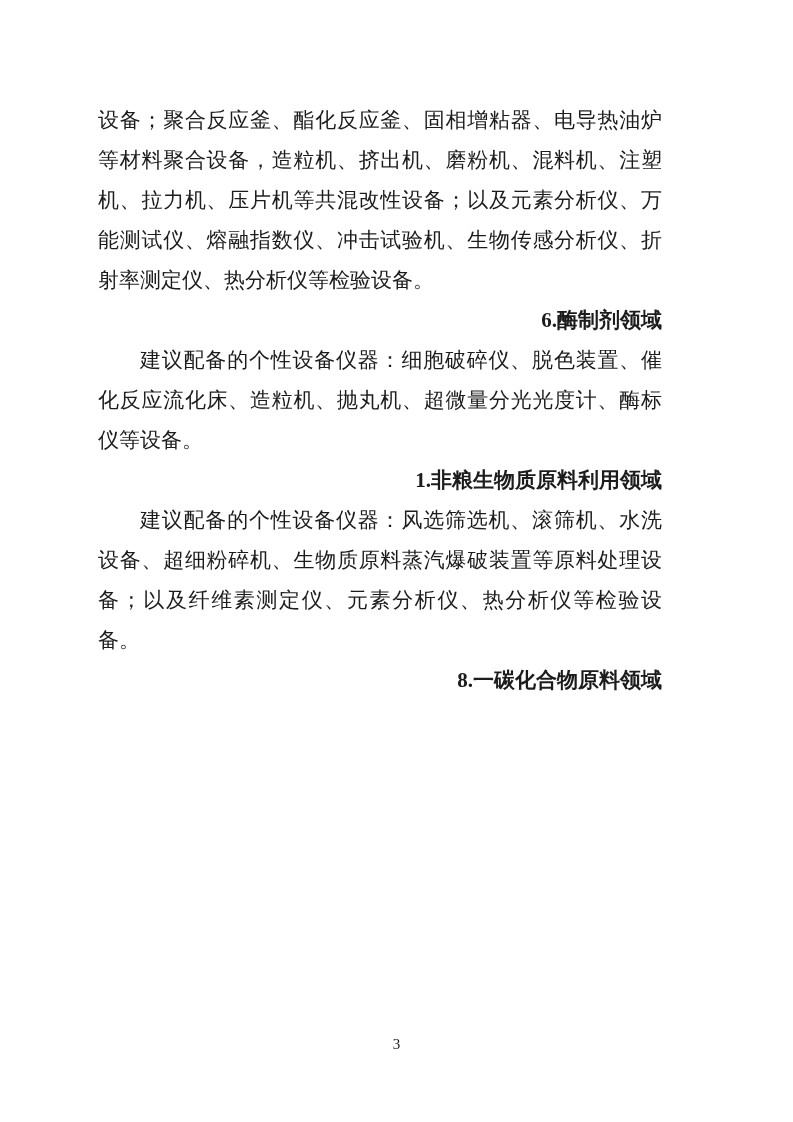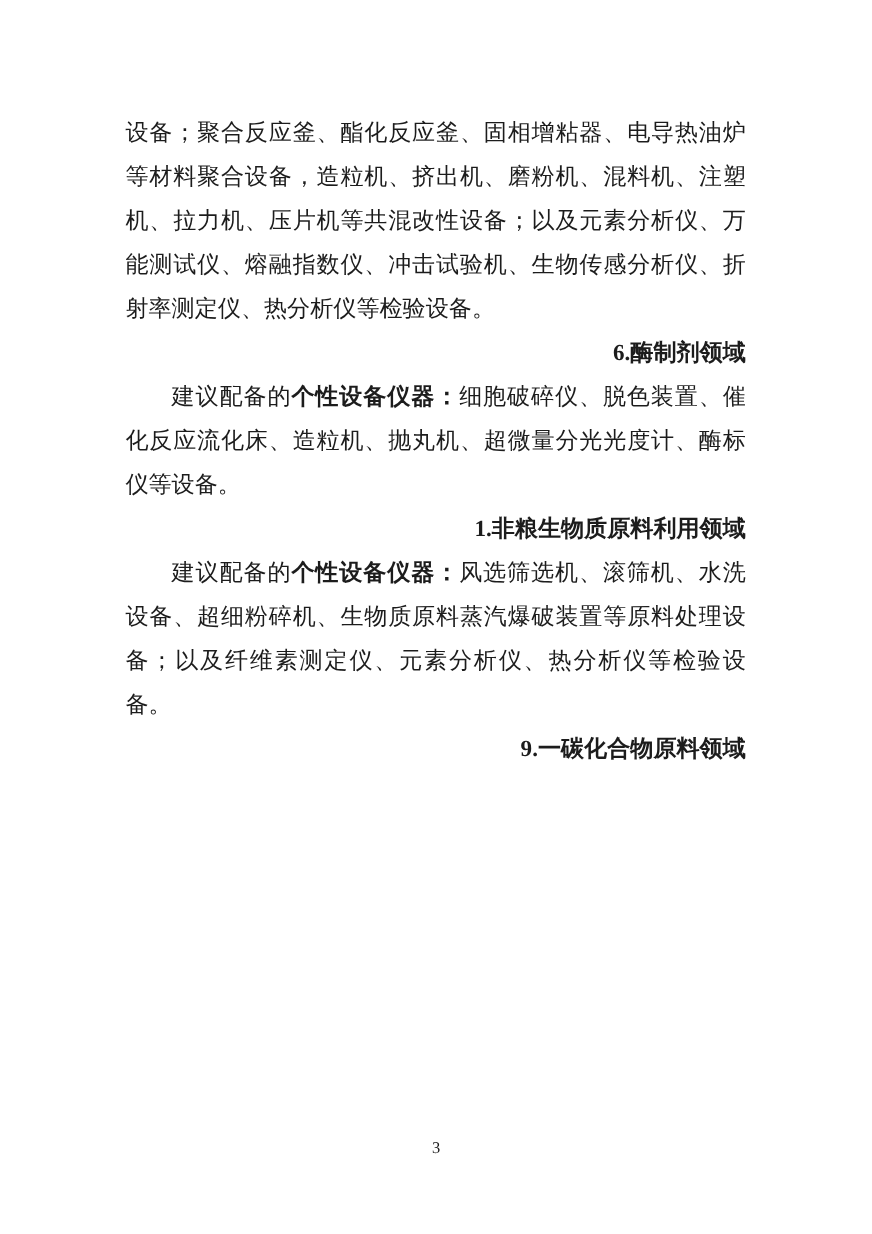--- a/index.html
+++ b/index.html
@@ -15,21 +15,21 @@
     color: #1c1c1c;
     overflow: hidden;
   }
   .page {
     position: absolute;
     inset: 0;
     background: #ffffff;
   }
   .text-block {
     position: absolute;
-    left: 114px;
+    left: 98px;
     top: 100px;
     width: 564px;
     font-size: 21px;
     line-height: 40px;
   }
   .text-block p {
     margin: 0;
     padding: 0;
   }
   p.para {
@@ -38,21 +38,21 @@
   }
   p.para.indent {
     text-indent: 2em;
   }
   p.heading {
     font-weight: bold;
     text-indent: 2em;
     text-align: right;
   }
   .seg-bold {
-    font-weight: bold;
+    font-weight: normal;
     margin-top: 36px;
   }
   .page-number {
     position: absolute;
     top: 1033px;
     left: 0;
     width: 100%;
     text-align: center;
     font-size: 15px;
     line-height: 22px;
@@ -62,16 +62,16 @@
 </head>
 <body>
 
 <div class="page">
   <div class="text-block" id="text-block">
       <p class="para"><span class="seg-regular">设备；聚合反应釜、酯化反应釜、固相增粘器、电导热油炉等材料聚合设备，造粒机、挤出机、磨粉机、混料机、注塑机、拉力机、压片机等共混改性设备；以及元素分析仪、万能测试仪、熔融指数仪、冲击试验机、生物传感分析仪、折射率测定仪、热分析仪等检验设备。</span></p>
       <p class="heading"><span>6.酶制剂领域</span></p>
       <p class="para indent"><span class="seg-regular">建议配备的</span><span class="seg-bold">个性设备仪器：</span><span class="seg-regular">细胞破碎仪、脱色装置、催化反应流化床、造粒机、抛丸机、超微量分光光度计、酶标仪等设备。</span></p>
       <p class="heading"><span>1.非粮生物质原料利用领域</span></p>
       <p class="para indent"><span class="seg-regular">建议配备的</span><span class="seg-bold">个性设备仪器：</span><span class="seg-regular">风选筛选机、滚筛机、水洗设备、超细粉碎机、生物质原料蒸汽爆破装置等原料处理设备；以及纤维素测定仪、元素分析仪、热分析仪等检验设备。</span></p>
-      <p class="heading"><span>9.一碳化合物原料领域</span></p>
+      <p class="heading"><span>8.一碳化合物原料领域</span></p>
     </div>
   <div class="page-number">3</div>
 </div>
 
 </body></html>

